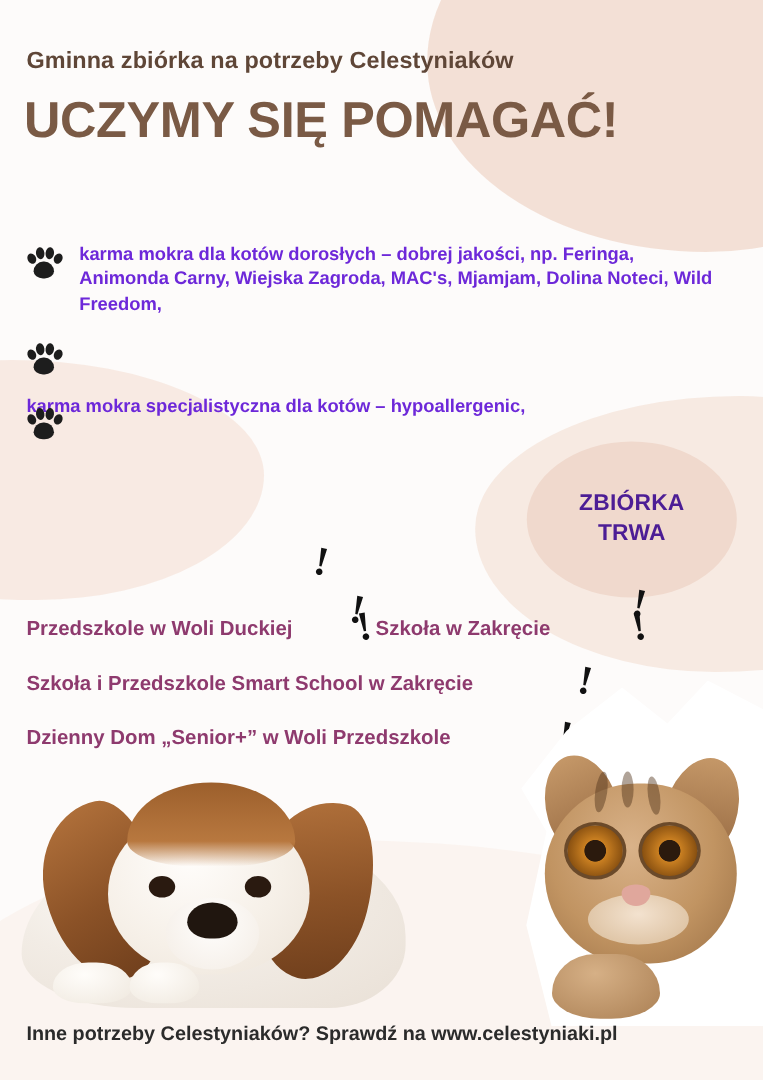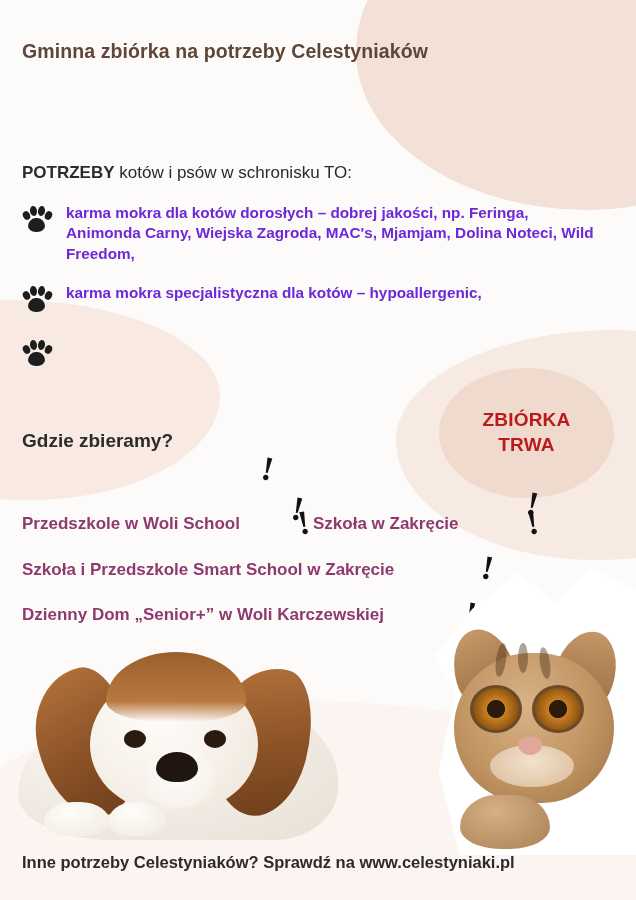--- a/index.html
+++ b/index.html
@@ -92,21 +92,21 @@
 
   .need-row {
     position: absolute;
     left: 22px;
     width: 580px;
     display: flex;
     align-items: flex-start;
     gap: 14px;
   }
   .need-1 { top: 203px; }
-  .need-2 { top: 283px; }
+  .need-2 { top: 283px; flex-direction: column; }
   .need-3 { top: 337px; }
 
   .paw {
     flex: 0 0 auto;
     width: 30px;
     height: 30px;
     position: relative;
     margin-top: 2px;
   }
   .paw i {
@@ -147,21 +147,21 @@
     display: flex;
     flex-direction: column;
     align-items: center;
     justify-content: center;
     gap: 2px;
   }
   .badge span {
     display: block;
     font-size: 19px;
     font-weight: bold;
-    color: #b91c1c;
+    color: #4c1d95;
     letter-spacing: .2px;
     text-align: center;
     line-height: 1.2;
   }
 
   
   .where-title {
     position: absolute;
     left: 22px;
     top: 430px;
@@ -380,24 +380,22 @@
 <body>
 
 <div id="poster">
 
   <div class="blob blob-top-right"></div>
   <div class="blob blob-mid-left"></div>
   <div class="blob blob-mid-right"></div>
   <div class="blob blob-bottom"></div>
 
   <div class="kicker">Gminna zbiórka na potrzeby Celestyniaków</div>
-
-  <div class="needs-title">
-    <b>POTRZEBY</b><span> kotów i psów w schronisku TO:</span>
-  </div>
+  <div class="headline">UCZYMY SIĘ POMAGAĆ!</div>
+
 
   <div class="need-row need-1">
     <span class="paw">
       <i class="pad"></i>
         <i class="t1"></i>
         <i class="t2"></i>
         <i class="t3"></i>
         <i class="t4"></i>
     </span>
     <span class="need-text">karma mokra dla kotów dorosłych – dobrej jakości, np. Feringa, Animonda Carny, Wiejska Zagroda, MAC's, Mjamjam, Dolina Noteci, Wild Freedom,</span>
@@ -422,26 +420,25 @@
         <i class="t3"></i>
         <i class="t4"></i>
     </span>
   </div>
 
   <div class="badge">
     <span>ZBIÓRKA</span>
     <span>TRWA</span>
   </div>
 
-  <div class="where-title">Gdzie zbieramy?</div>
-
-  <div class="place p2">Przedszkole w Woli School</div>
+
+  <div class="place p2">Przedszkole w Woli Duckiej</div>
   <div class="place p3">Szkoła w Zakręcie</div>
   <div class="place p4">Szkoła i Przedszkole Smart School w Zakręcie</div>
-  <div class="place p5">Dzienny Dom „Senior+” w Woli Karczewskiej</div>
+  <div class="place p5">Dzienny Dom „Senior+” w Woli Przedszkole</div>
 
   <div class="bang b1">!</div>
   <div class="bang b2">!</div>
   <div class="bang b3">!</div>
   <div class="bang b4">!</div>
   <div class="bang b5">!</div>
   <div class="bang b6">!</div>
   <div class="bang b7">!</div>
 
   <div class="dog-photo">

